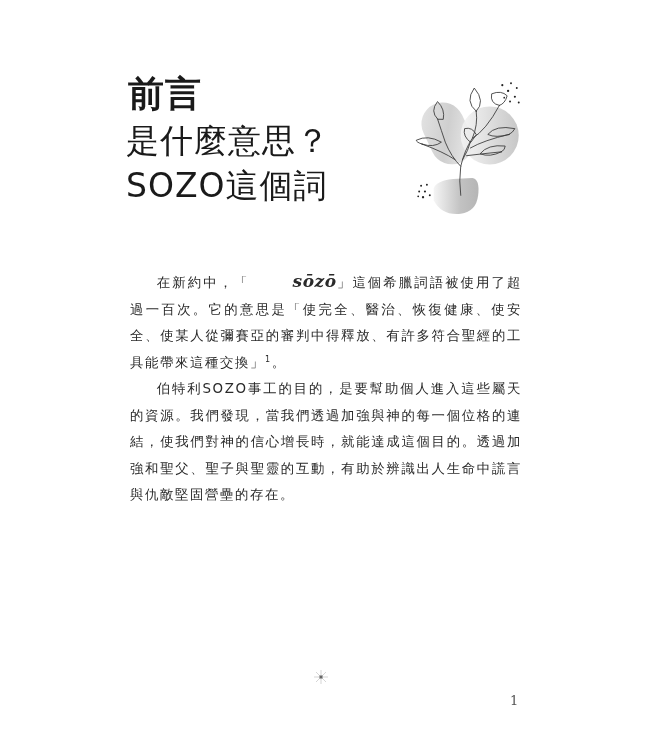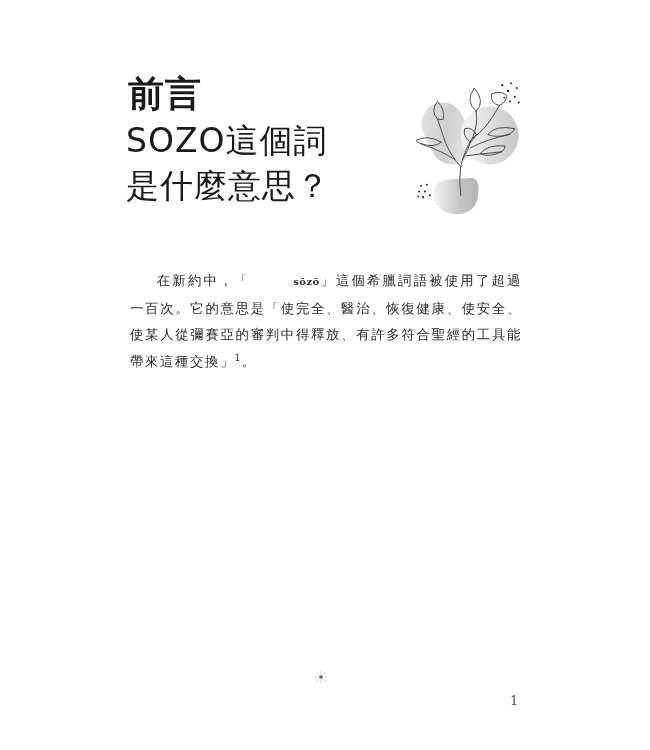--- a/index.html
+++ b/index.html
@@ -53,22 +53,23 @@
       letter-spacing: 1.6px;
       color: #2a2a2a;
       text-align: justify;
     }
     .body-text p {
       margin: 0;
       text-indent: 2em;
     }
     .greek {
       font-family: "DejaVu Serif", "Liberation Serif", serif;
+      font-style: italic;
       font-weight: bold;
-      font-size: 10px;
+      font-size: 17px;
       letter-spacing: 0.5px;
       margin-left: 43px;
     }
     .footnote-ref {
       font-size: 8px;
       vertical-align: super;
       line-height: 0;
     }
     .ornament {
       position: absolute;
@@ -85,22 +86,22 @@
       font-size: 13px;
       color: #555555;
     }
   </style>
 </head>
 <body>
 
 <div class="chapter-label">前言</div>
 
 <div class="chapter-title">
+  <div>是什麼意思？</div>
   <div>SOZO這個詞</div>
-  <div>是什麼意思？</div>
 </div>
 
 <div class="illustration">
   <svg width="145" height="150" viewBox="0 0 150 150" xmlns="http://www.w3.org/2000/svg">
     <defs>
       <linearGradient id="g1" x1="0" y1="0" x2="1" y2="1">
         <stop offset="0" stop-color="#e6e6e6"></stop>
         <stop offset="0.5" stop-color="#cfcfcf"></stop>
         <stop offset="1" stop-color="#f2f2f2"></stop>
       </linearGradient>
@@ -155,20 +156,21 @@
       <path d="M110 80 Q98 86 88 82 Q96 72 114 74 Q114 78 110 80 Z"></path>
       <path d="M44 46 Q36 38 44 28 Q52 36 50 46 Z"></path>
       <path d="M28 72 Q22 70 22 68 Q34 62 48 70 Q40 76 28 72 Z"></path>
       <path d="M78 70 Q70 64 72 56 Q80 54 84 62 Z"></path>
     </g>
   </svg>
 </div>
 
 <div class="body-text">
   <p><span>在新約中，「</span><span class="greek">sōzō</span><span>」這個希臘詞語被使用了超過一百次。它的意思是「使完全、醫治、恢復健康、使安全、使某人從彌賽亞的審判中得釋放、有許多符合聖經的工具能帶來這種交換」</span><span class="footnote-ref">1</span><span>。</span></p>
+  <p>伯特利SOZO事工的目的，是要幫助個人進入這些屬天的資源。我們發現，當我們透過加強與神的每一個位格的連結，使我們對神的信心增長時，就能達成這個目的。透過加強和聖父、聖子與聖靈的互動，有助於辨識出人生命中謊言與仇敵堅固營壘的存在。</p>
 </div>
 
 <div class="ornament">
   <svg width="18" height="18" viewBox="0 0 18 18" xmlns="http://www.w3.org/2000/svg">
     <g stroke="#bbbbbb" stroke-width="0.6">
       <line x1="9" y1="2" x2="9" y2="16"></line>
       <line x1="2" y1="9" x2="16" y2="9"></line>
       <line x1="4" y1="4" x2="14" y2="14"></line>
       <line x1="14" y1="4" x2="4" y2="14"></line>
     </g>

